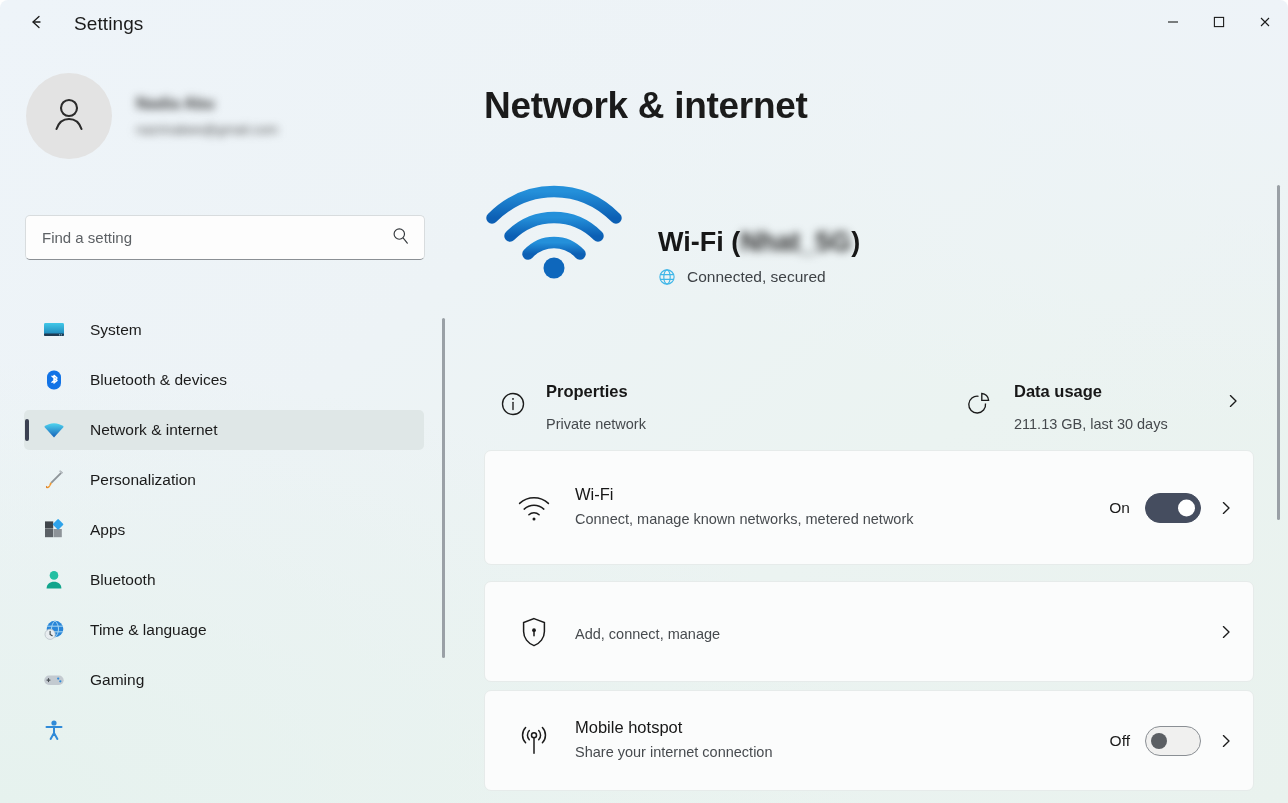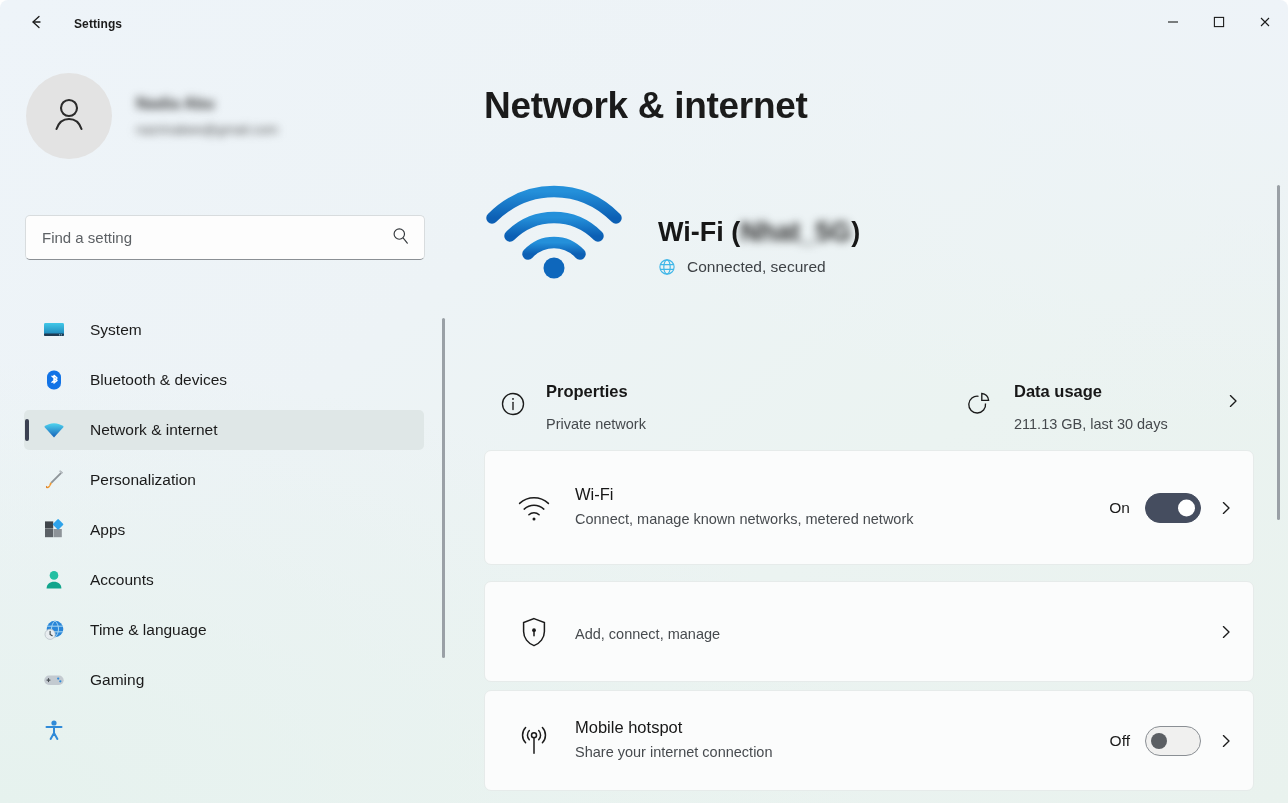--- a/index.html
+++ b/index.html
@@ -38,24 +38,23 @@
   }
   .back-btn {
     width: 40px; height: 32px;
     margin-left: 16px;
     display: flex; align-items: center; justify-content: center;
     border-radius: 5px;
     cursor: pointer;
   }
   .win-title {
     margin-left: 18px;
-    font-size: 12px;
+    font-size: 19px;
     color: #1b1b1b;
     letter-spacing: .1px;
-    font-weight: bold;
   }
   .caption-group {
     position: absolute;
     right: 0; top: 0;
     display: flex;
     height: 48px;
   }
   .cap-btn {
     width: 46px; height: 48px;
     display: flex; align-items: center; justify-content: center;
@@ -196,21 +195,21 @@
     letter-spacing: -.3px;
     color: #1b1b1b;
   }
 
   
   .hero {
     position: absolute;
     top: 128px; left: 36px;
     width: 770px;
     display: flex;
-    align-items: center;
+    align-items: flex-end;
   }
   .hero-icon { width: 140px; flex: 0 0 auto; padding-top: 2px; }
   .hero-text { margin-left: 34px; padding-top: 30px; }
   .hero-title {
     font-size: 27px;
     font-weight: 700;
     color: #171717;
     white-space: nowrap;
     display: flex;
     align-items: baseline;
@@ -454,21 +453,21 @@
         <span class="nav-label">Apps</span>
       </div>
 
       <div class="nav-item">
         <span class="nav-icon">
           <svg width="24" height="24" viewBox="0 0 24 24">
             <circle cx="12" cy="7.4" r="4.3" fill="#23bfa2"></circle>
             <path d="M4.6 20.4c0-4.1 3.3-6.6 7.4-6.6s7.4 2.5 7.4 6.6z" fill="#12a58c"></path>
           </svg>
         </span>
-        <span class="nav-label">Accounts</span>
+        <span class="nav-label">Bluetooth</span>
       </div>
 
       <div class="nav-item">
         <span class="nav-icon">
           <svg width="24" height="24" viewBox="0 0 24 24">
             <circle cx="13" cy="11" r="8.3" fill="#2a86d8"></circle>
             <path d="M13 2.7c2.3 2.2 3.5 5.2 3.5 8.3S15.3 17.1 13 19.3c-2.3-2.2-3.5-5.2-3.5-8.3S10.7 4.9 13 2.7z" fill="none" stroke="#a9d8f4" stroke-width="1"></path>
             <path d="M4.9 8.2h16.2M4.9 13.8h16.2" stroke="#a9d8f4" stroke-width="1"></path>
             <circle cx="8.1" cy="16.3" r="5.1" fill="#e8edf0" stroke="#b7c0c6" stroke-width=".8"></circle>
             <path d="M8.1 13.2v3.2l2.1 1.3" stroke="#3b4348" stroke-width="1.1" fill="none" stroke-linecap="round"></path>

